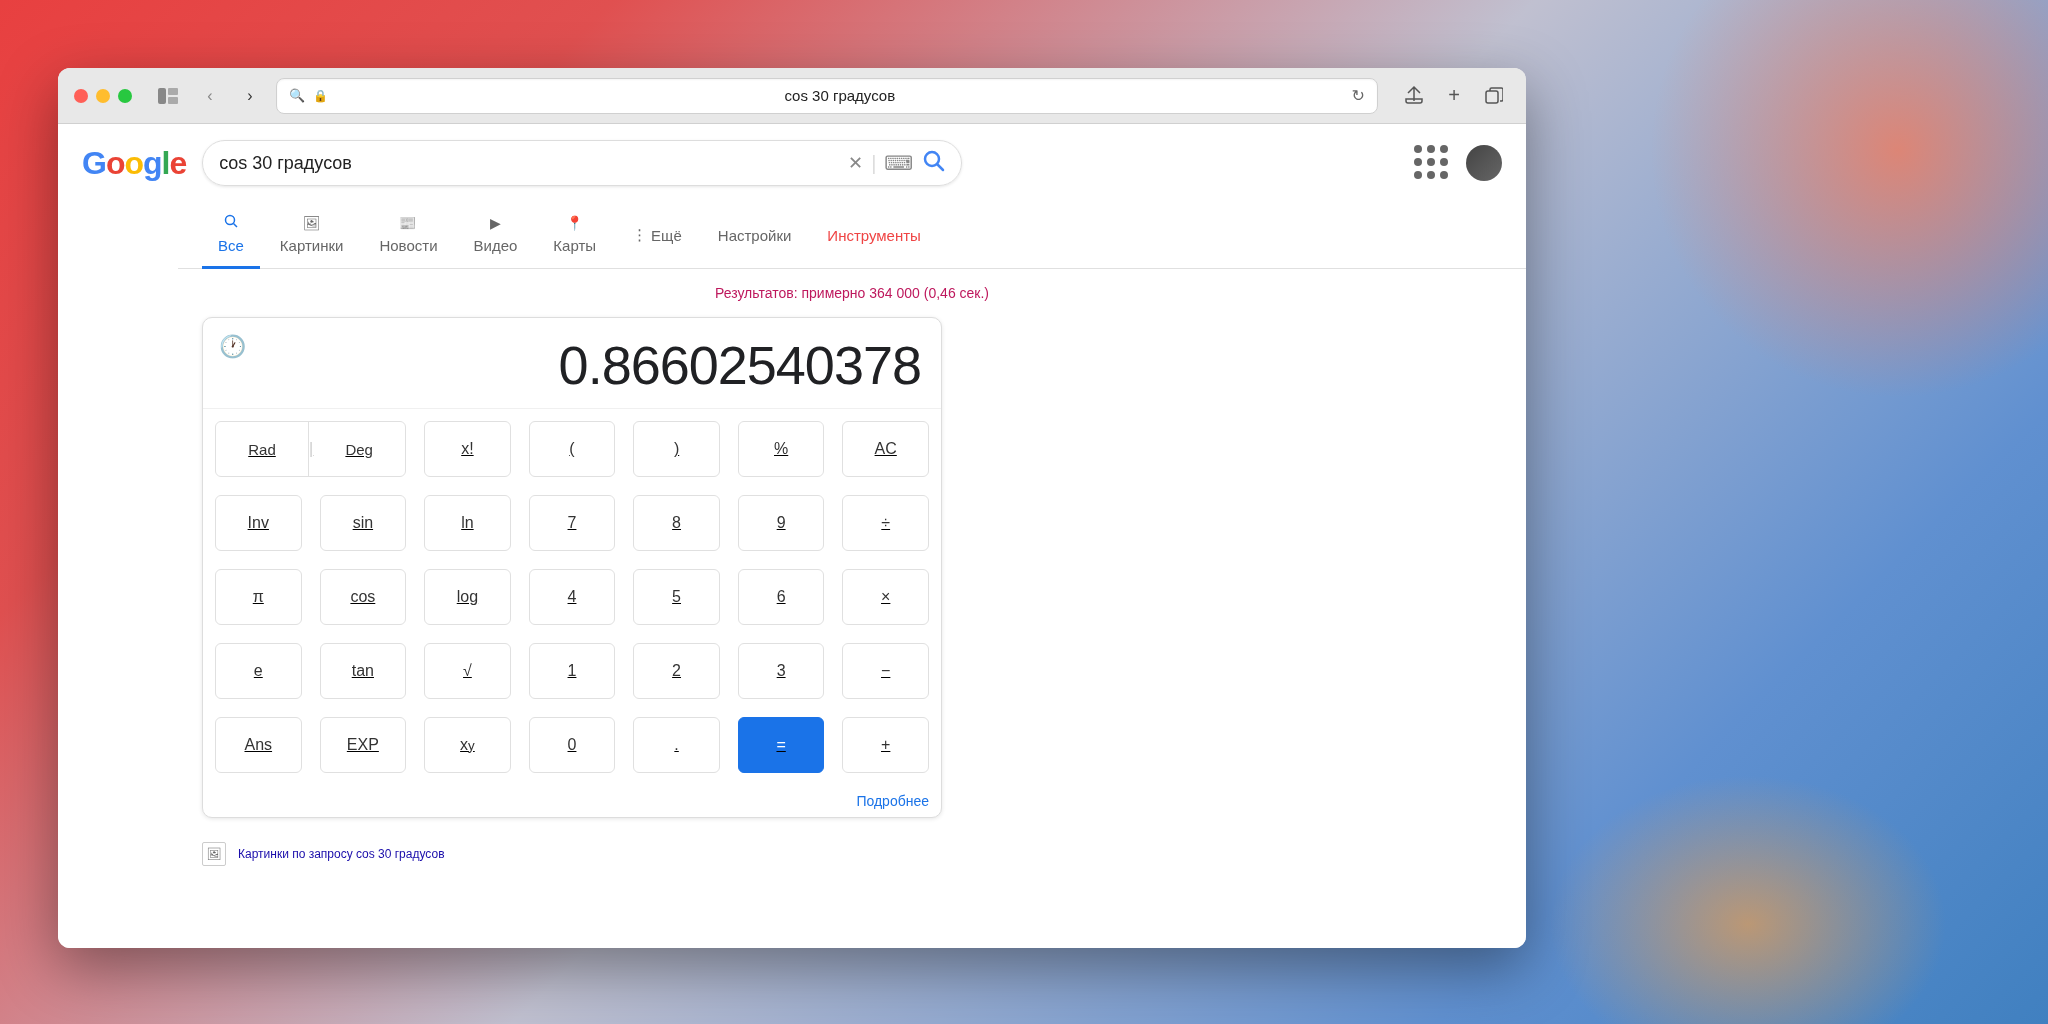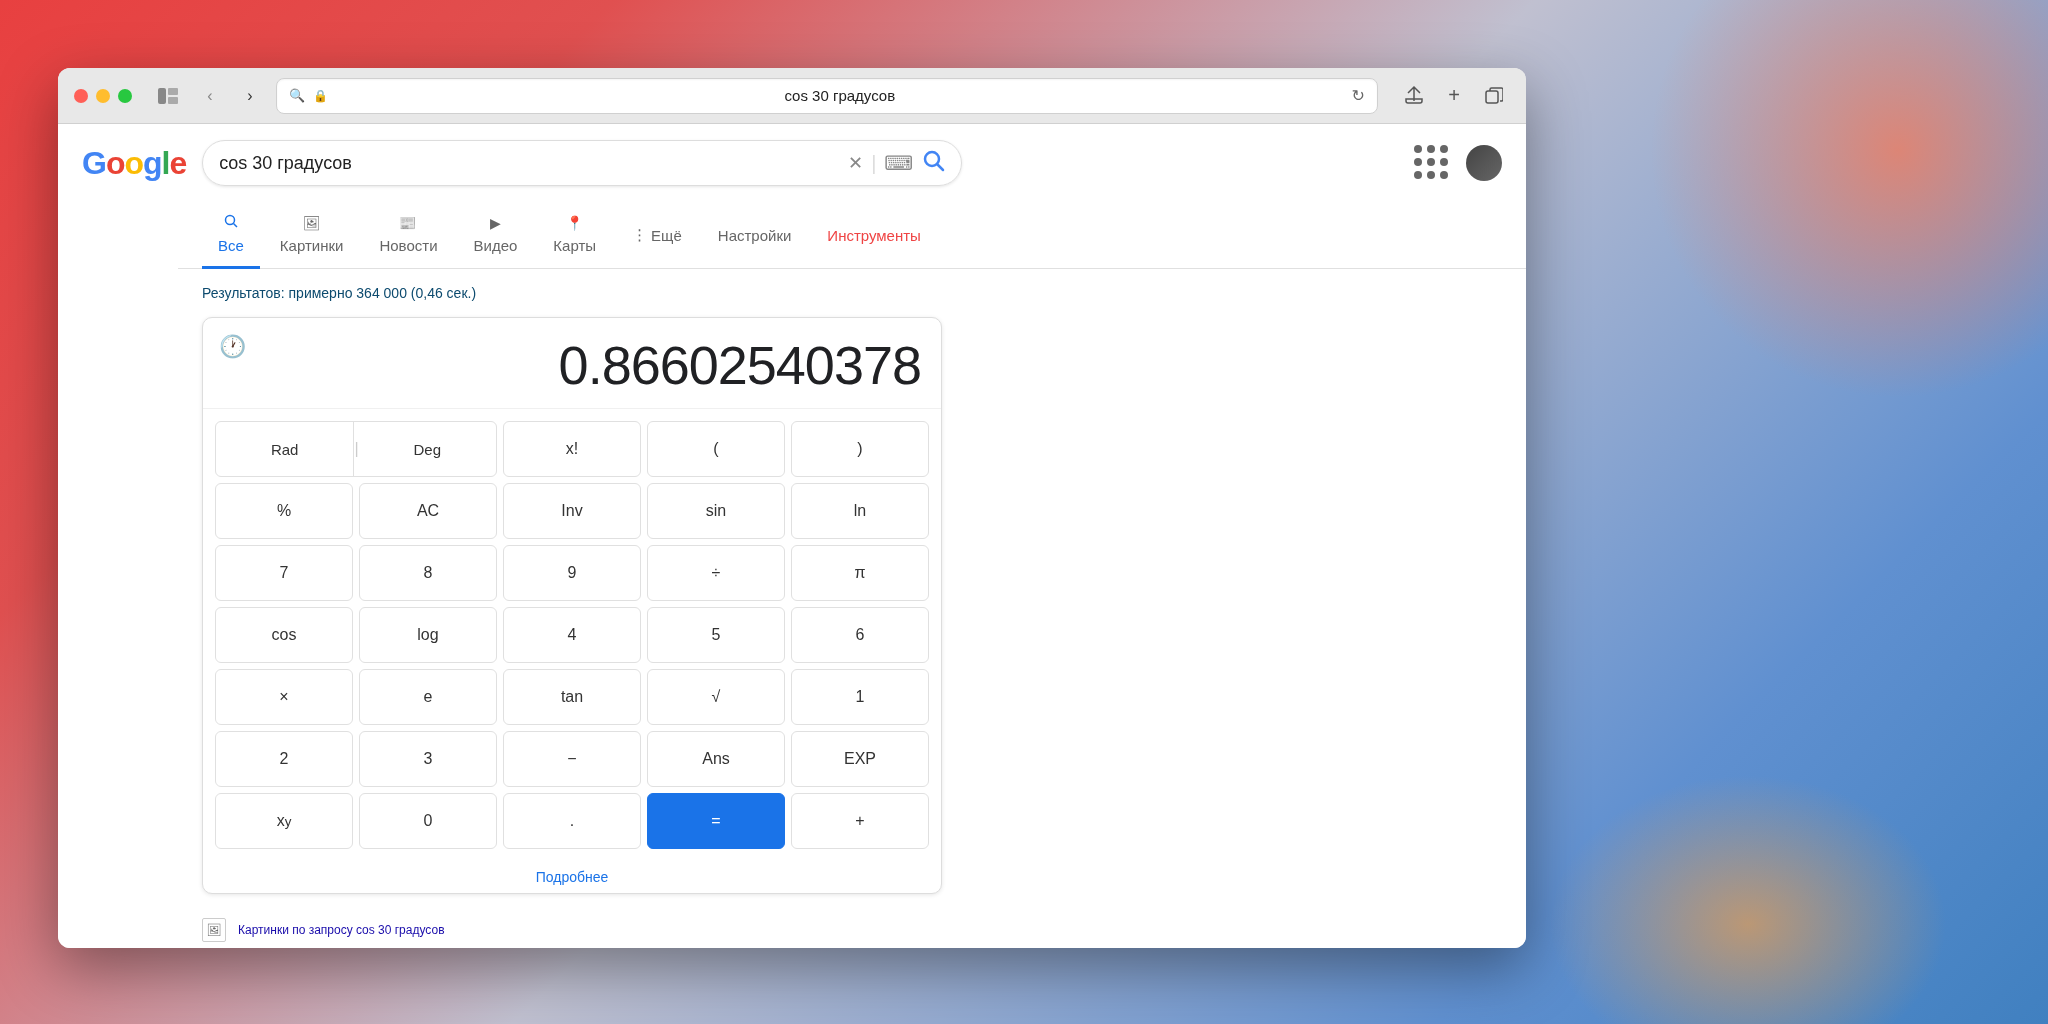--- a/index.html
+++ b/index.html
@@ -270,23 +270,24 @@
       color: #ef4444;
       cursor: pointer;
     }
 
     
     .results-area {
       padding: 16px 24px 24px;
     }
     .results-count {
       font-size: 14px;
-      color: #0c4a6e;
+      color: #be185d;
       margin-bottom: 16px;
       margin-left: 120px;
+      text-align: center;
     }
 
     
     .calculator-widget {
       margin-left: 120px;
       background: white;
       border: 1px solid #ddd;
       border-radius: 10px;
       padding: 0;
       width: 740px;
@@ -318,22 +319,23 @@
       text-align: right;
       font-size: 54px;
       font-weight: 400;
       color: #202124;
       letter-spacing: -1px;
     }
 
     .calc-buttons {
       padding: 12px;
       display: grid;
-      grid-template-columns: repeat(5, 1fr);
-      gap: 6px;
+      grid-template-columns: repeat(7, 1fr);
+      gap: 18px;
+      text-decoration: underline;
     }
 
     .calc-btn {
       height: 56px;
       border: 1px solid #e0e0e0;
       border-radius: 6px;
       background: white;
       font-size: 16px;
       color: #333;
       cursor: pointer;
@@ -387,21 +389,21 @@
       font-size: 12px;
       color: #666;
     }
     .image-result-title {
       font-size: 12px;
       color: #1a0dab;
       cursor: pointer;
     }
 
     .podrobneye {
-      text-align: center;
+      text-align: right;
       padding: 8px 12px;
       font-size: 14px;
       color: #1a73e8;
       cursor: pointer;
     }
   </style>
 </head>
 <body>
 
 <div class="desktop-bg"></div>

